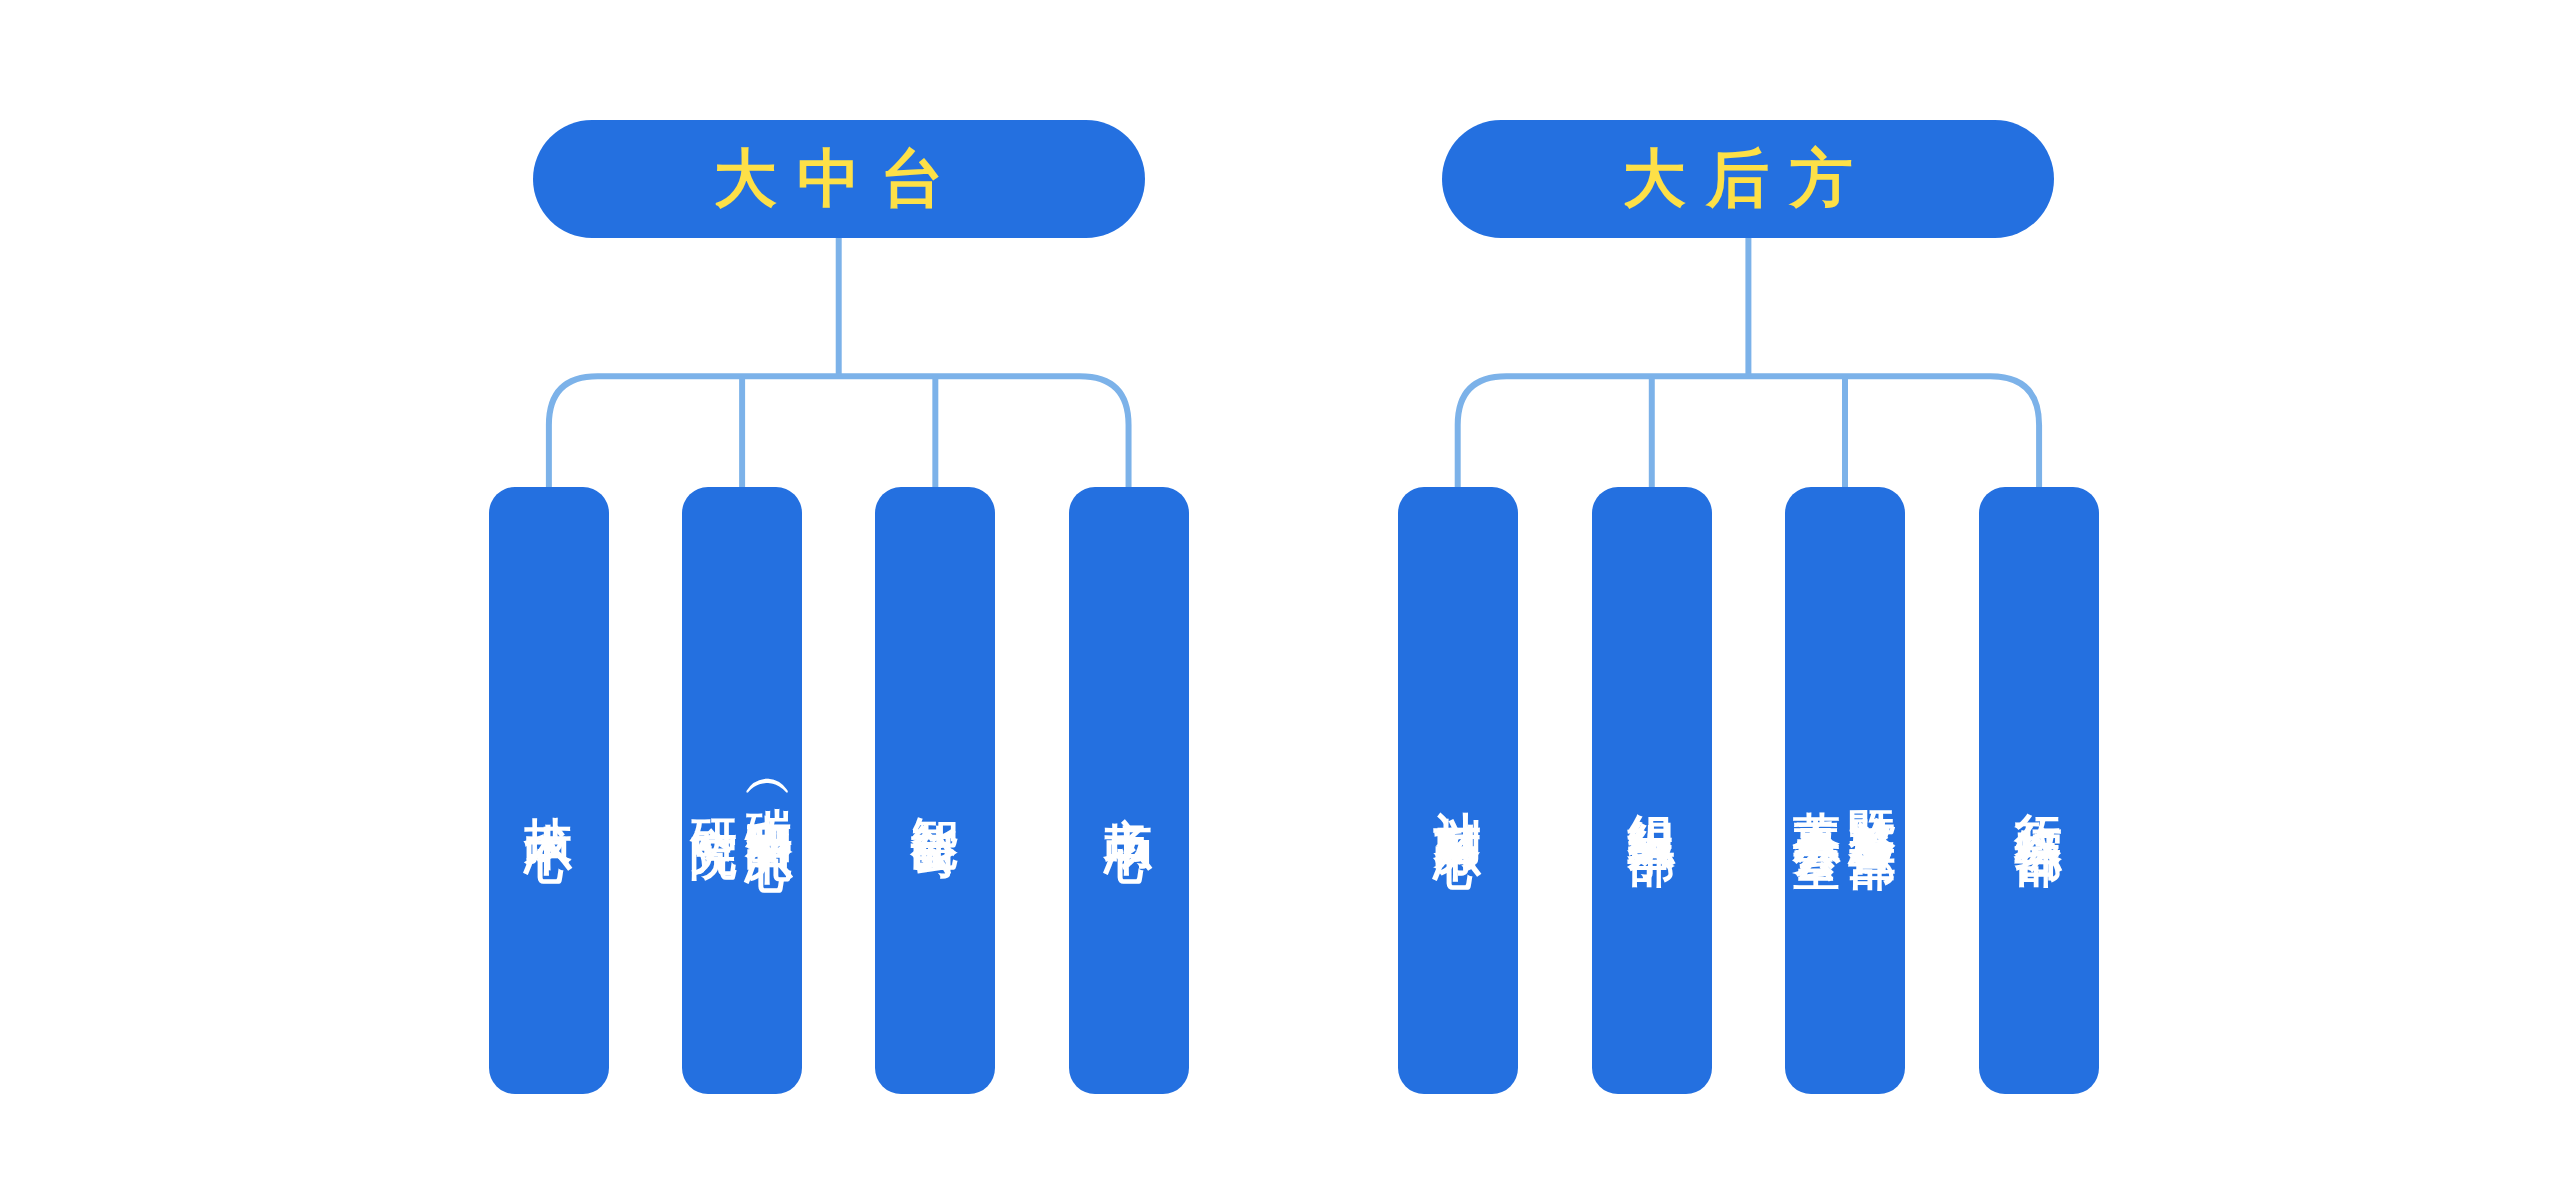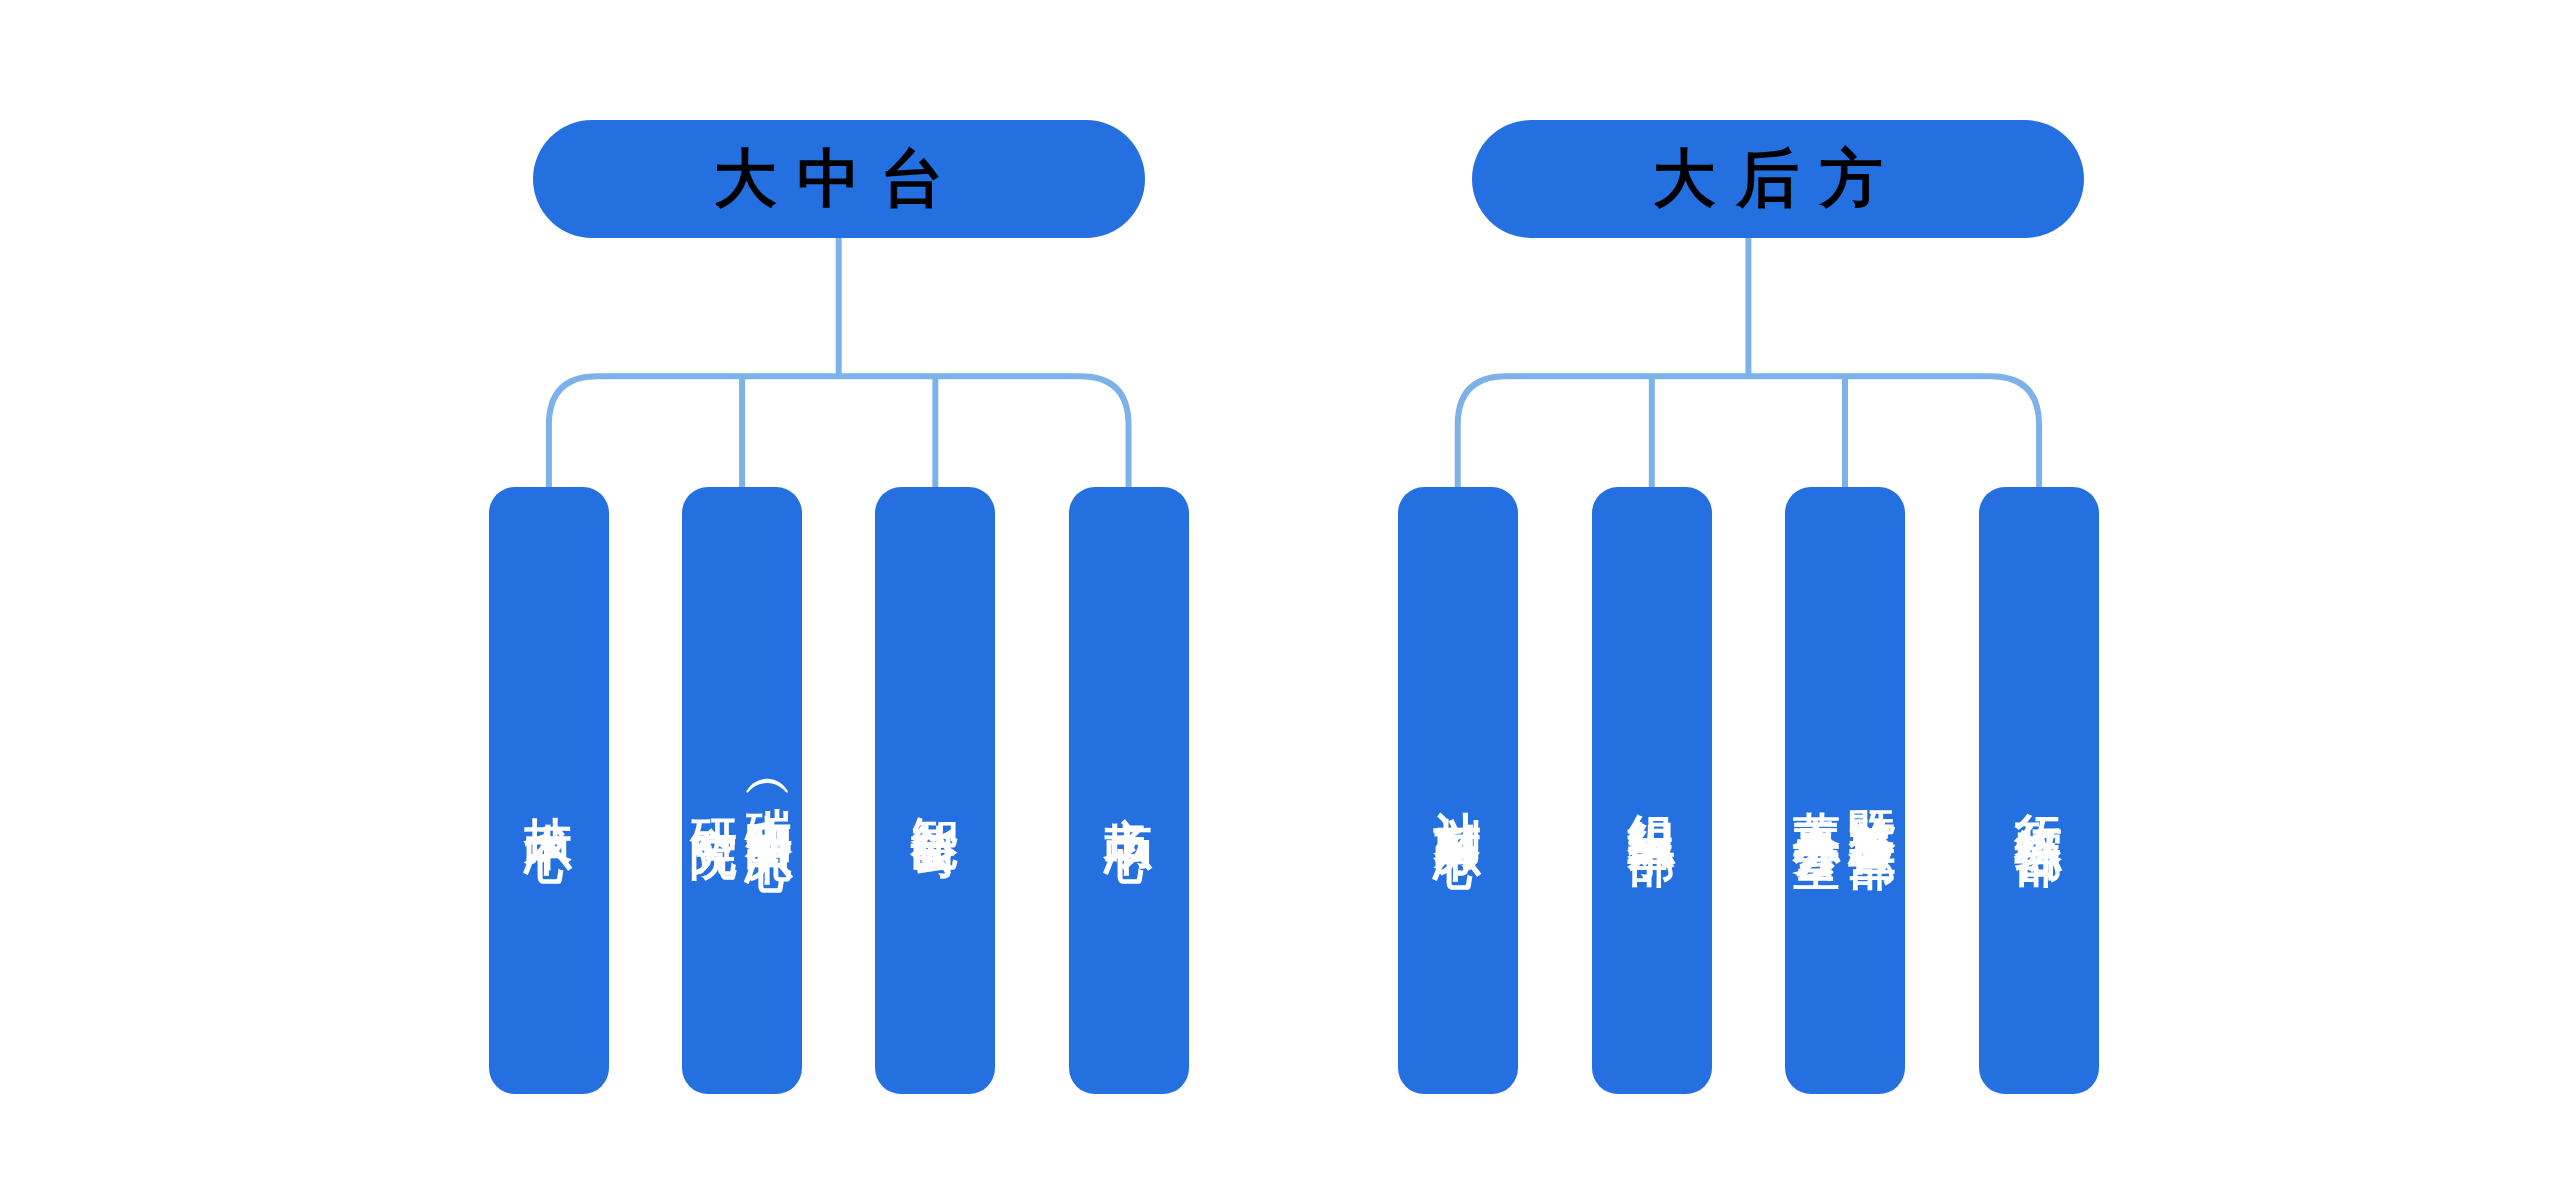--- a/index.html
+++ b/index.html
@@ -32,21 +32,21 @@
     top: 120px;
     width: 612px;
     height: 118px;
     background: #2470E0;
     border-radius: 59px;
     display: flex;
     align-items: center;
     justify-content: center;
   }
   .root-node .node-label {
-    color: #000000;
+    color: #fde047;
     font-size: 63px;
     font-weight: 700;
     letter-spacing: 20.5px;
     white-space: nowrap;
   }
   .child-node {
     position: absolute;
     top: 487px;
     width: 120px;
     height: 607px;
@@ -62,21 +62,21 @@
     white-space: pre-line;
     text-align: center;
     color: #ffffff;
     font-size: 47px;
     font-weight: 700;
     letter-spacing: 6px;
     line-height: 1.18;
   }
   
   .root-1 { left: 533px; }
-  .root-2 { left: 1472px; text-align: right; }
+  .root-2 { left: 1442px; text-align: right; }
   .g1c1 { left: 489px; }
   .g1c2 { left: 682px; }
   .g1c3 { left: 875px; }
   .g1c4 { left: 1069px; }
   .g2c1 { left: 1398px; }
   .g2c2 { left: 1592px; }
   .g2c3 { left: 1785px; }
   .g2c4 { left: 1979px; }
 </style>
 </head>

